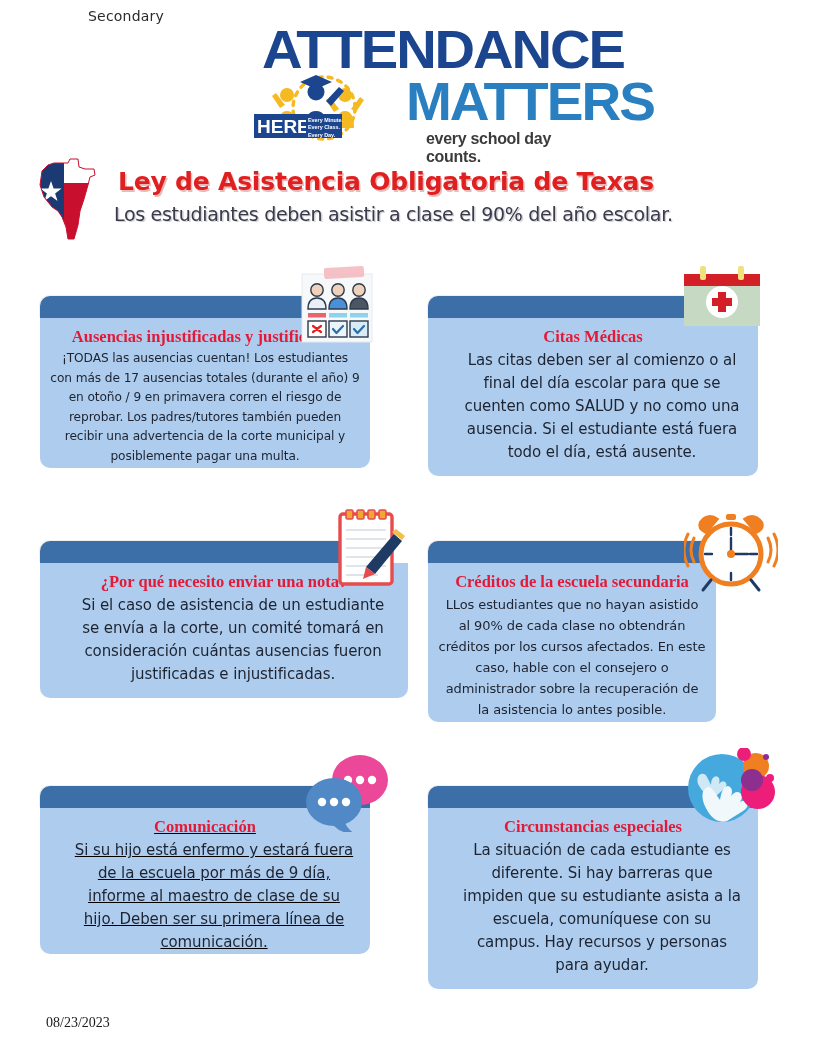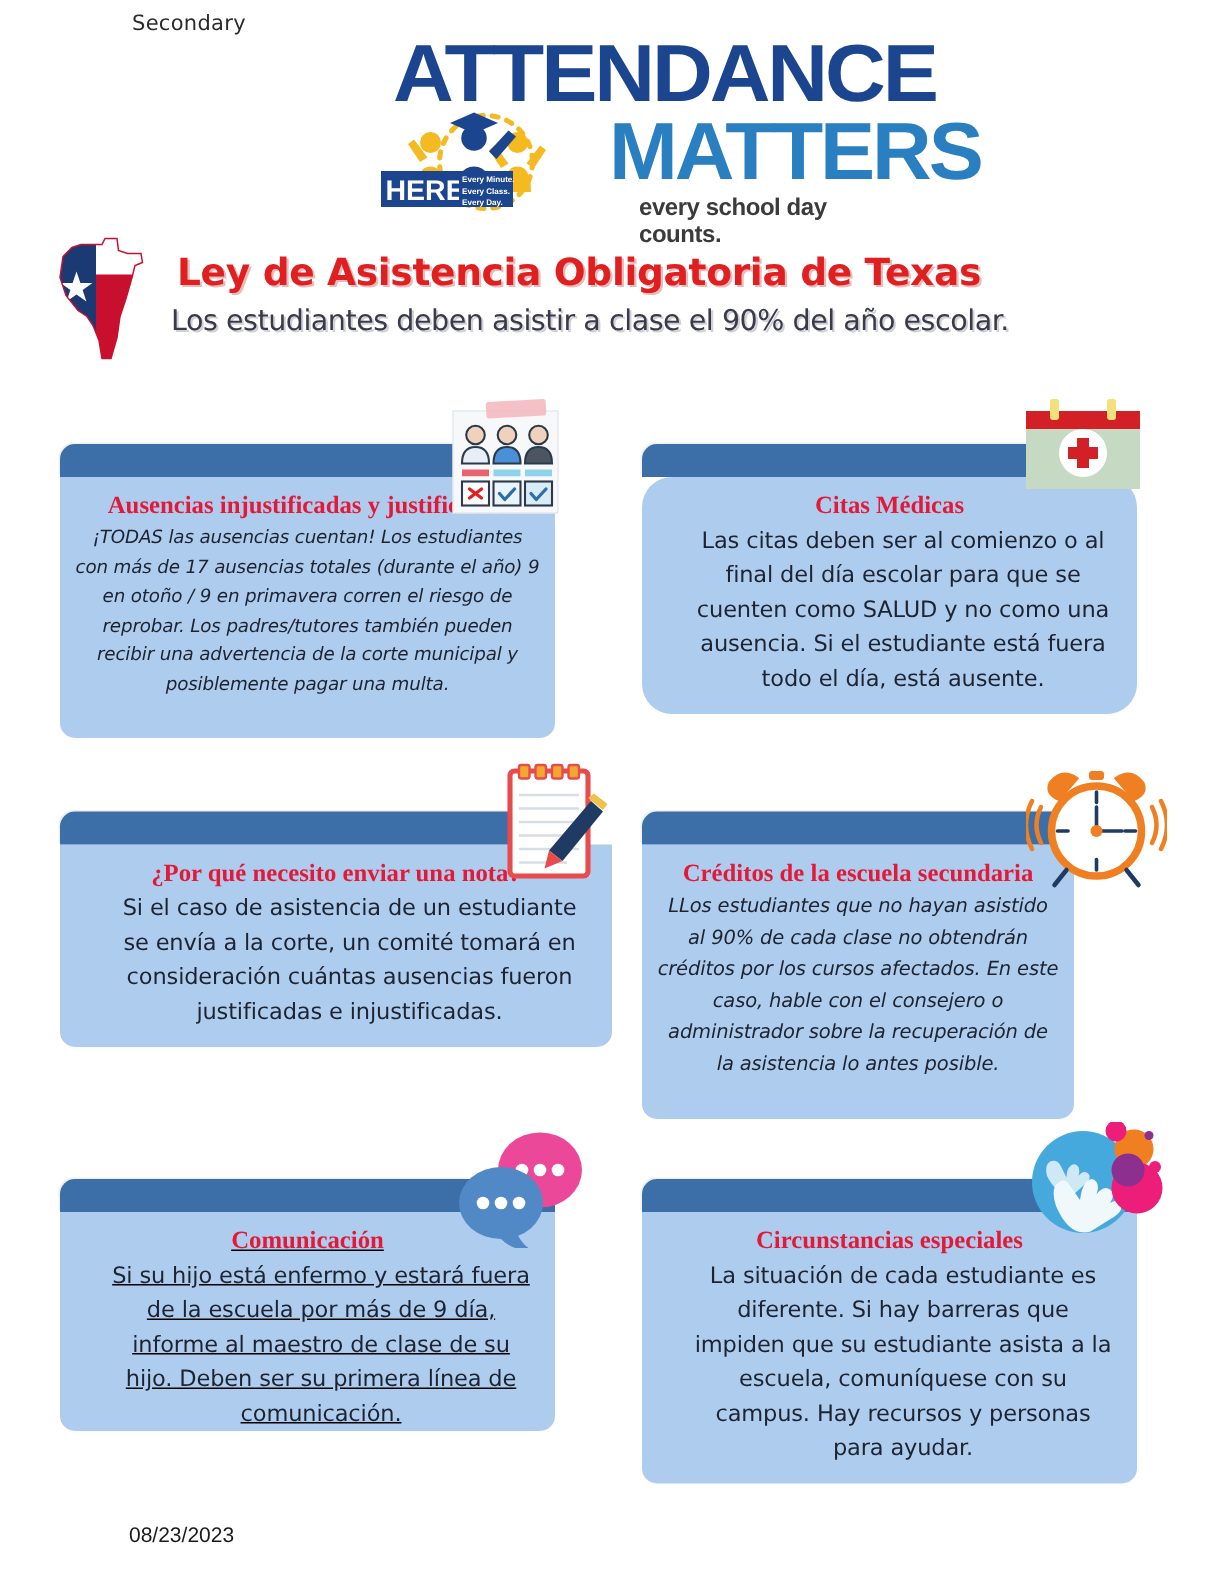--- a/index.html
+++ b/index.html
@@ -142,38 +142,37 @@
   }
   .card-body {
     font-family: "DejaVu Sans", sans-serif;
     color: #1d2330;
     font-size: 13.2px;
     line-height: 21.5px;
     text-align: center;
     padding: 0 14px 12px 14px;
     letter-spacing: -.1px;
   }
-  .card-body.tight { font-size: 12.2px; line-height: 19.5px; padding: 0 10px 26px 10px; font-style: italic;}
+  .card-body.tight { font-size: 12.2px; line-height: 19.5px; padding: 0 10px 2px 10px;}
   .card-body.med { font-size: 15px; line-height: 23px; padding-left: 32px; }
 
   .card-icon {
     position: absolute;
     z-index: 5;
     pointer-events: none;
   }
 
   
   .footer-date {
     position: absolute;
     left: 46px;
     top: 1015px;
-    font-family: Liberation Sans, sans-serif;
+    font-family: Liberation Serif, serif;
     font-size: 14px;
     color: #1a1a1a;
-    margin-left: 40px;
   }
   .cis-logo {
     position: absolute;
     left: 565px;
     top: 980px;
     width: 215px;
     height: 72px;
   }
   .cis-word {
     position: absolute;
@@ -314,21 +313,21 @@
   </div>
 
   <svg class="card-icon" style="left:676px; top:264px; width:92px; height:70px;" viewBox="0 0 92 70">
     <rect x="8" y="10" width="76" height="52" fill="#c6d9c2"></rect>
     <rect x="8" y="10" width="76" height="12" fill="#d32027"></rect>
     <rect x="24" y="2" width="6" height="14" rx="2" fill="#f2e07a"></rect>
     <rect x="62" y="2" width="6" height="14" rx="2" fill="#f2e07a"></rect>
     <circle cx="46" cy="38" r="16" fill="#ffffff"></circle>
     <path d="M42 28 h8 v6 h6 v8 h-6 v6 h-8 v-6 h-6 v-8 h6 z" fill="#d32027"></path>
   </svg>
-  <div class="card" style="left:428px; top:318px; width:330px;border-radius:20px;">
+  <div class="card" style="left:428px; top:318px; width:330px;">
     <div class="card-bar"></div>
     <div class="card-title">Citas Médicas</div>
     <div class="card-body med">Las citas deben ser al comienzo o al final del día escolar para que se cuenten como SALUD y no como una ausencia. Si el estudiante está fuera todo el día, está ausente.</div>
   </div>
 
   <svg class="card-icon" style="left:334px; top:508px; width:72px; height:82px;" viewBox="0 0 72 82">
     <rect x="6" y="6" width="52" height="70" rx="3" fill="#ffffff" stroke="#e84b4b" stroke-width="3.4"></rect>
     <g fill="#f0a830" stroke="#e84b4b" stroke-width="1.6">
       <rect x="12" y="2" width="7" height="9" rx="1.5"></rect>
       <rect x="23" y="2" width="7" height="9" rx="1.5"></rect>

